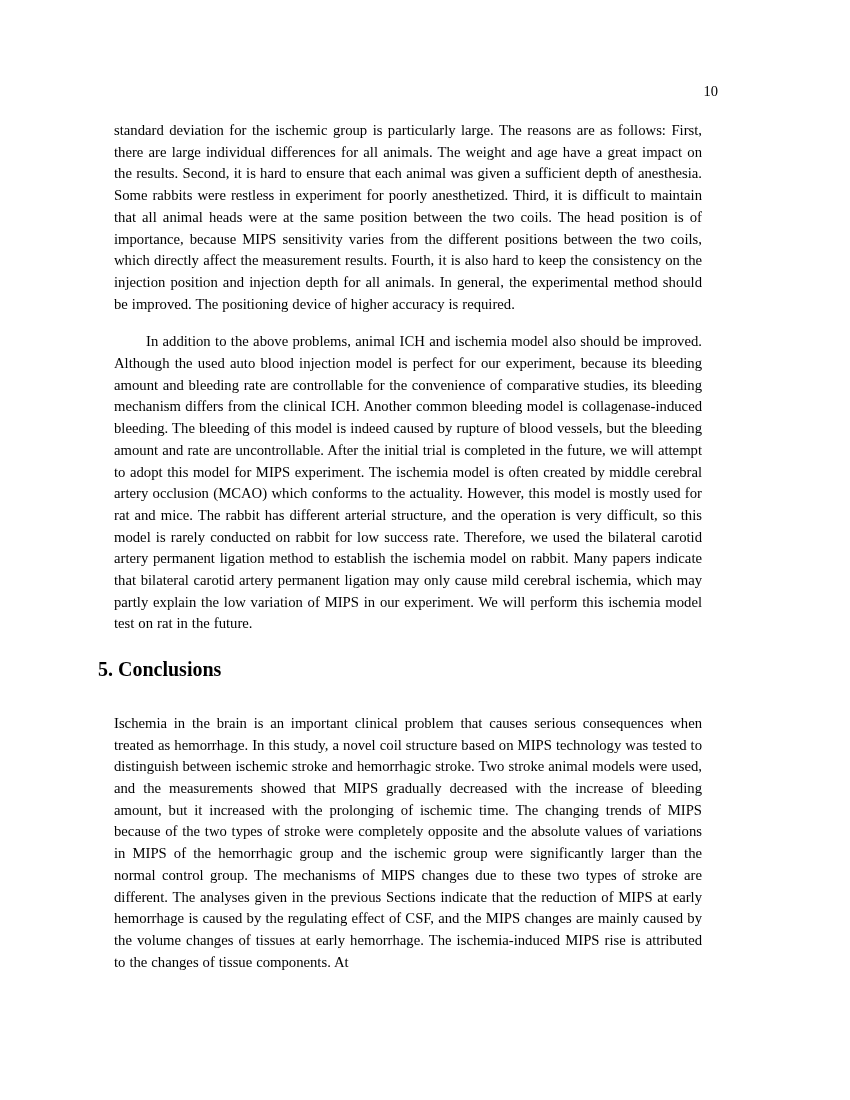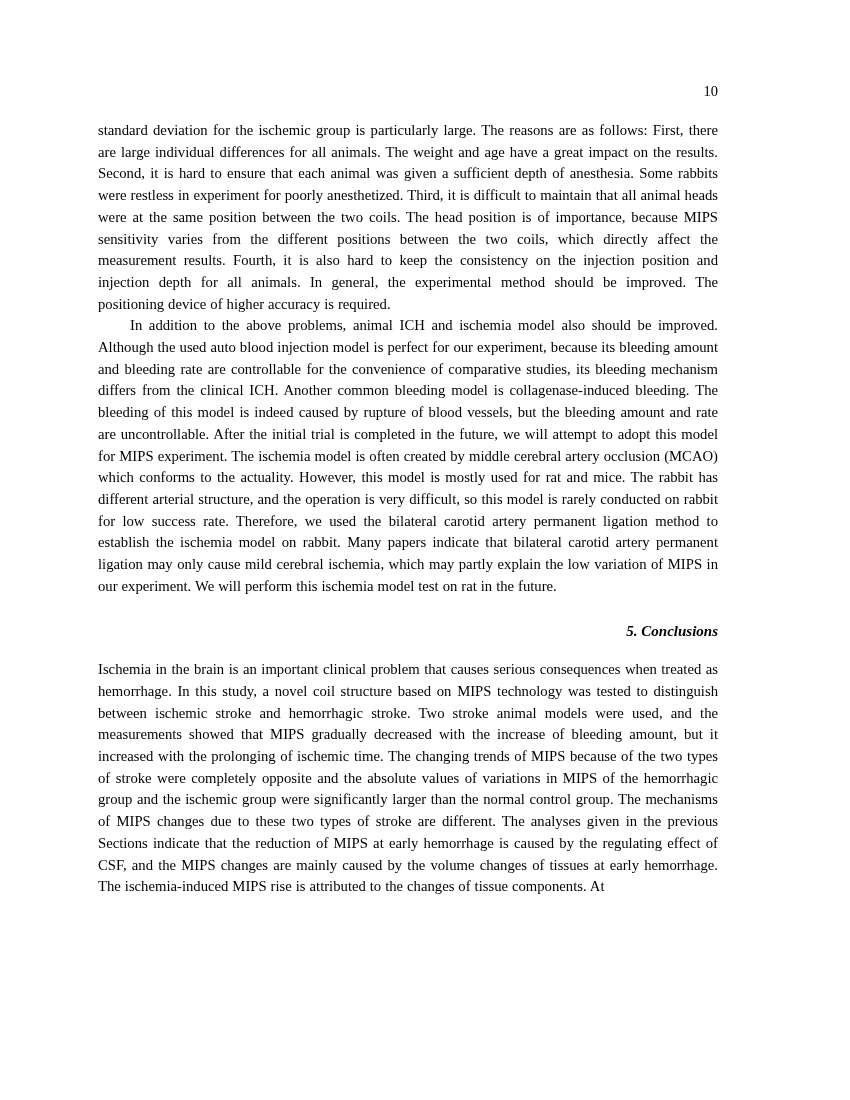--- a/index.html
+++ b/index.html
@@ -25,39 +25,38 @@
     top: 84px;
     right: 132px;
     font-size: 14.5px;
     line-height: 1;
     font-family: "Liberation Serif", serif;
   }
   .body-block {
     margin-top: 32px;
   }
   p.para {
-    margin: 0;
+    margin: 16px;
     font-size: 14.7px;
     line-height: 21.7px;
     text-align: justify;
     text-justify: inter-word;
     hyphens: none;
     word-spacing: 0.02em;
   }
   p.indent {
     text-indent: 32px;
     font-family: Liberation Serif, serif;
   }
   h2.section-heading {
-    font-size: 15px;
+    font-size: 20px;
     line-height: 21.7px;
     font-weight: bold;
     margin: 24px 0 0 0;
-    text-align: right;
-    font-style: italic;
+    text-align: left;
   }
   .heading-gap {
     height: 16px;
   }
 </style>
 </head>
 <body>
 
 <div class="page">
 

